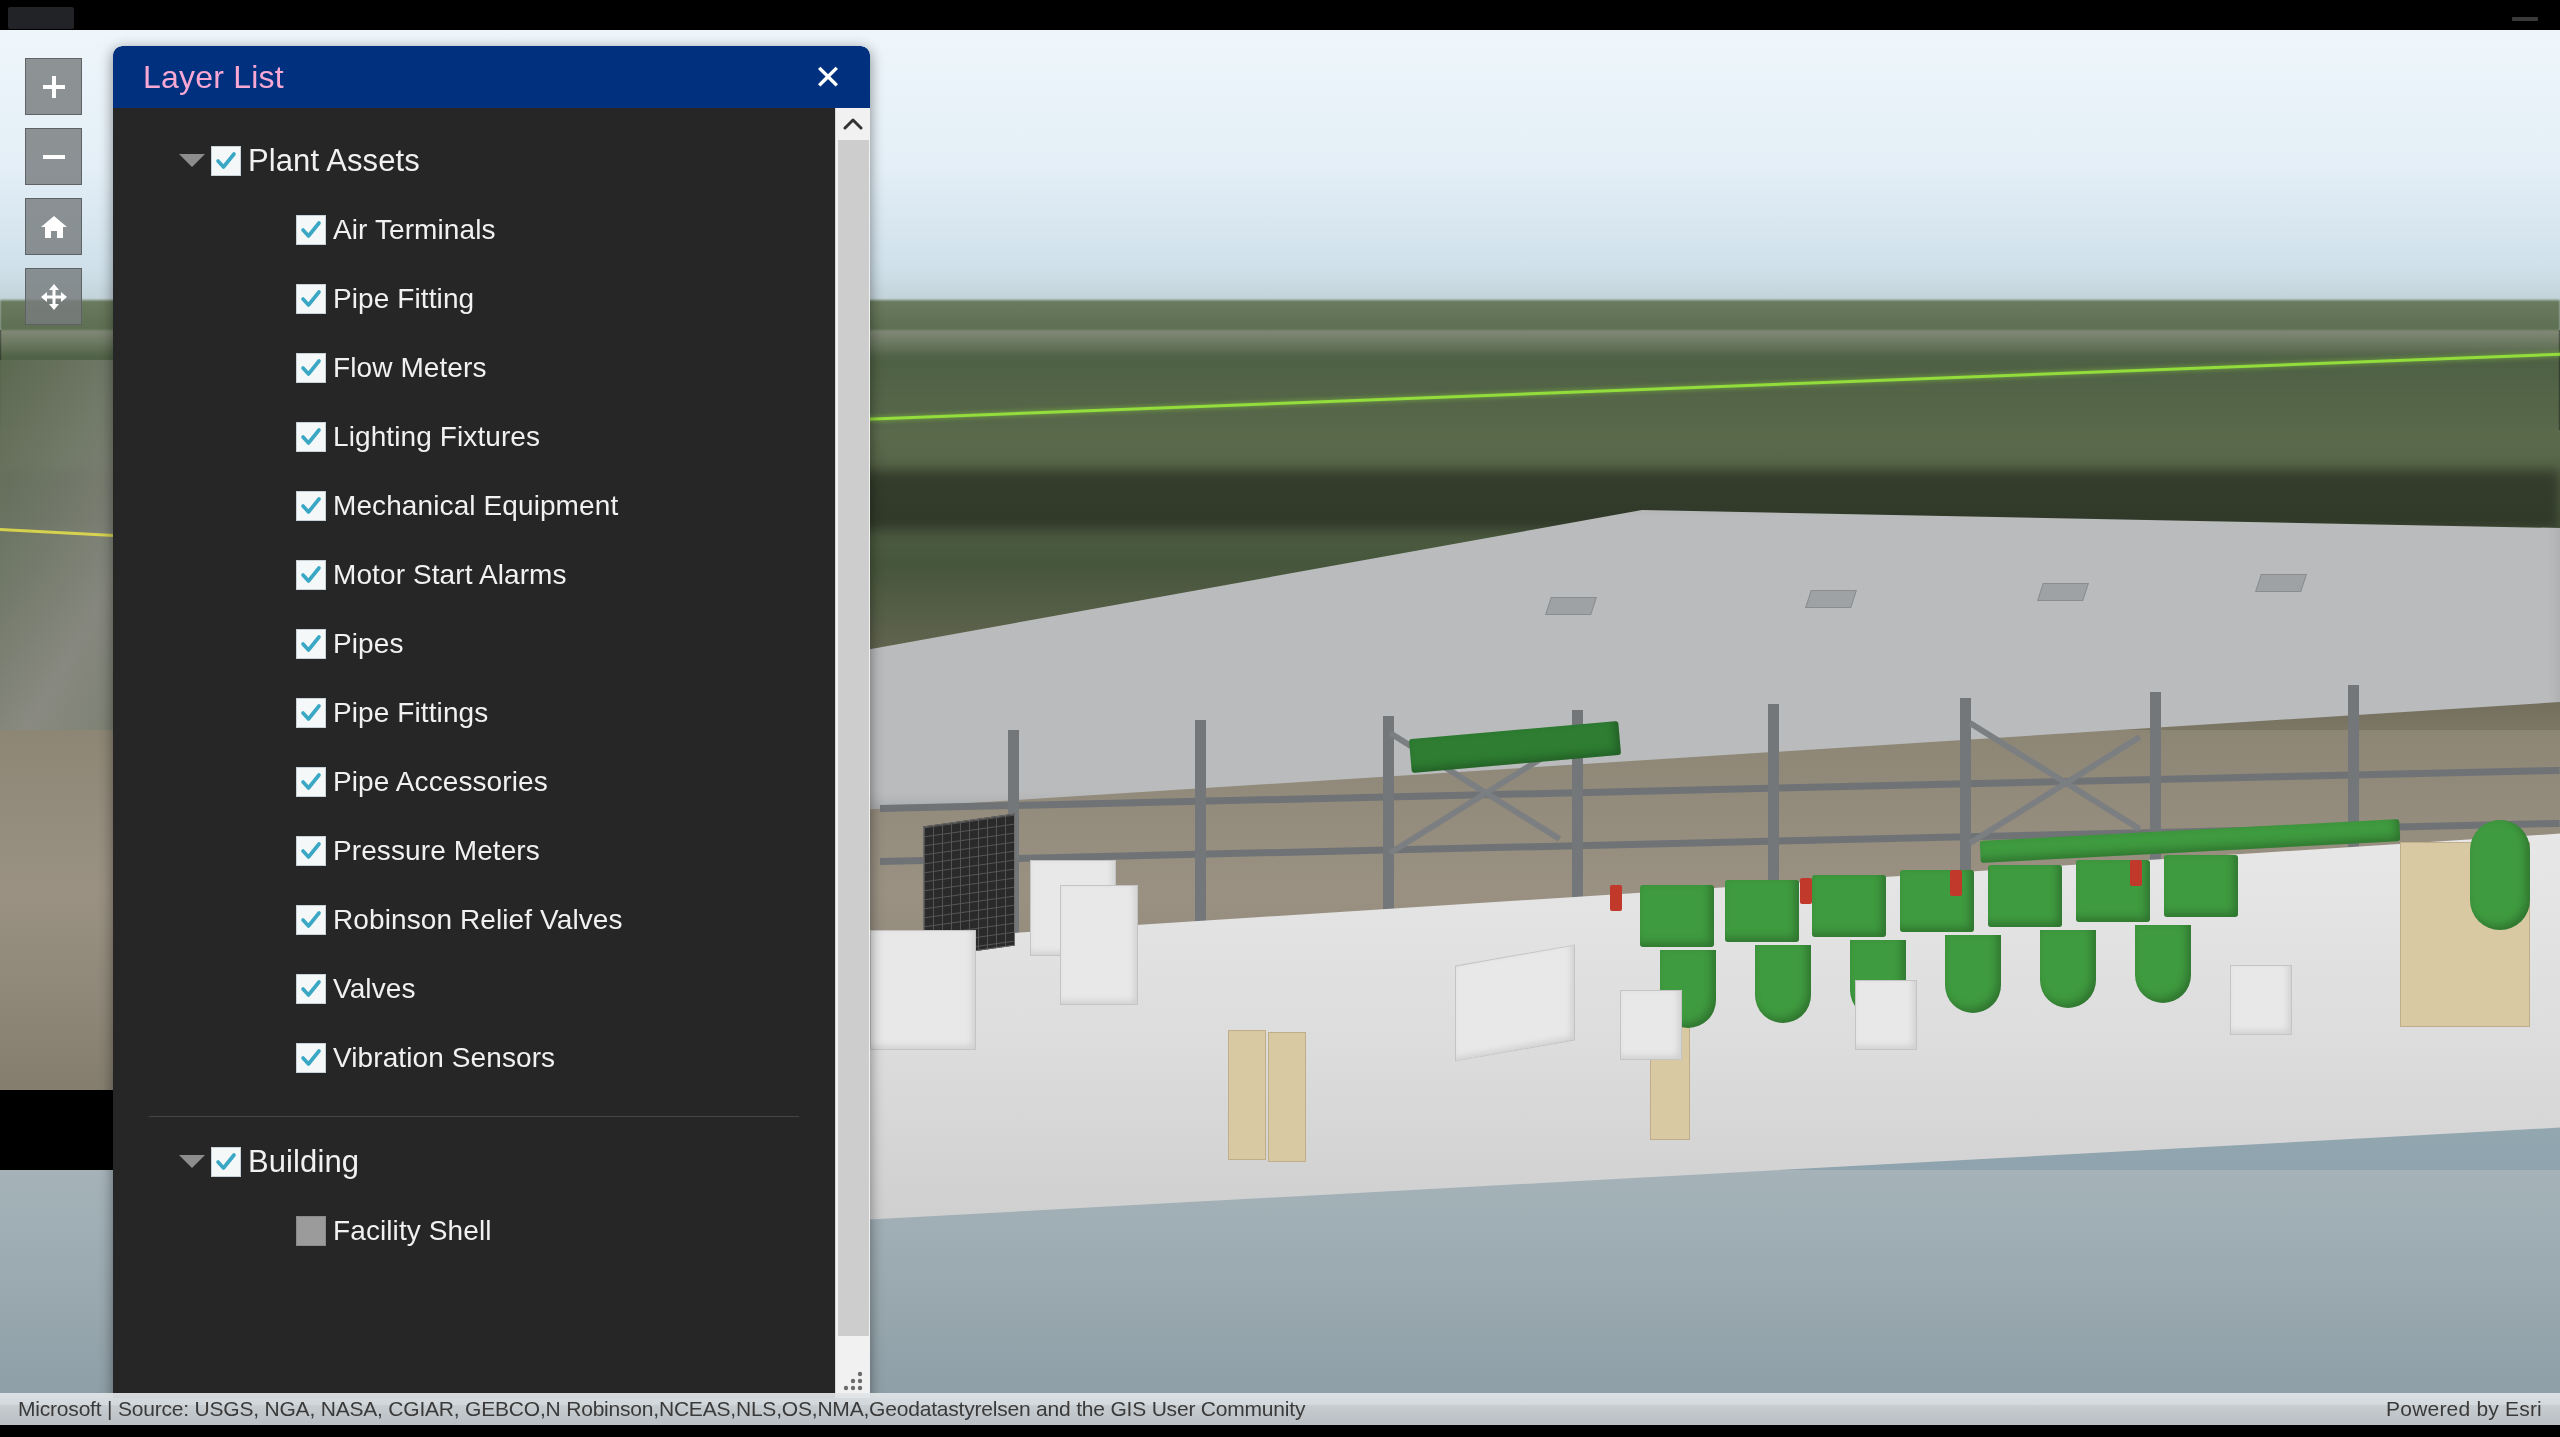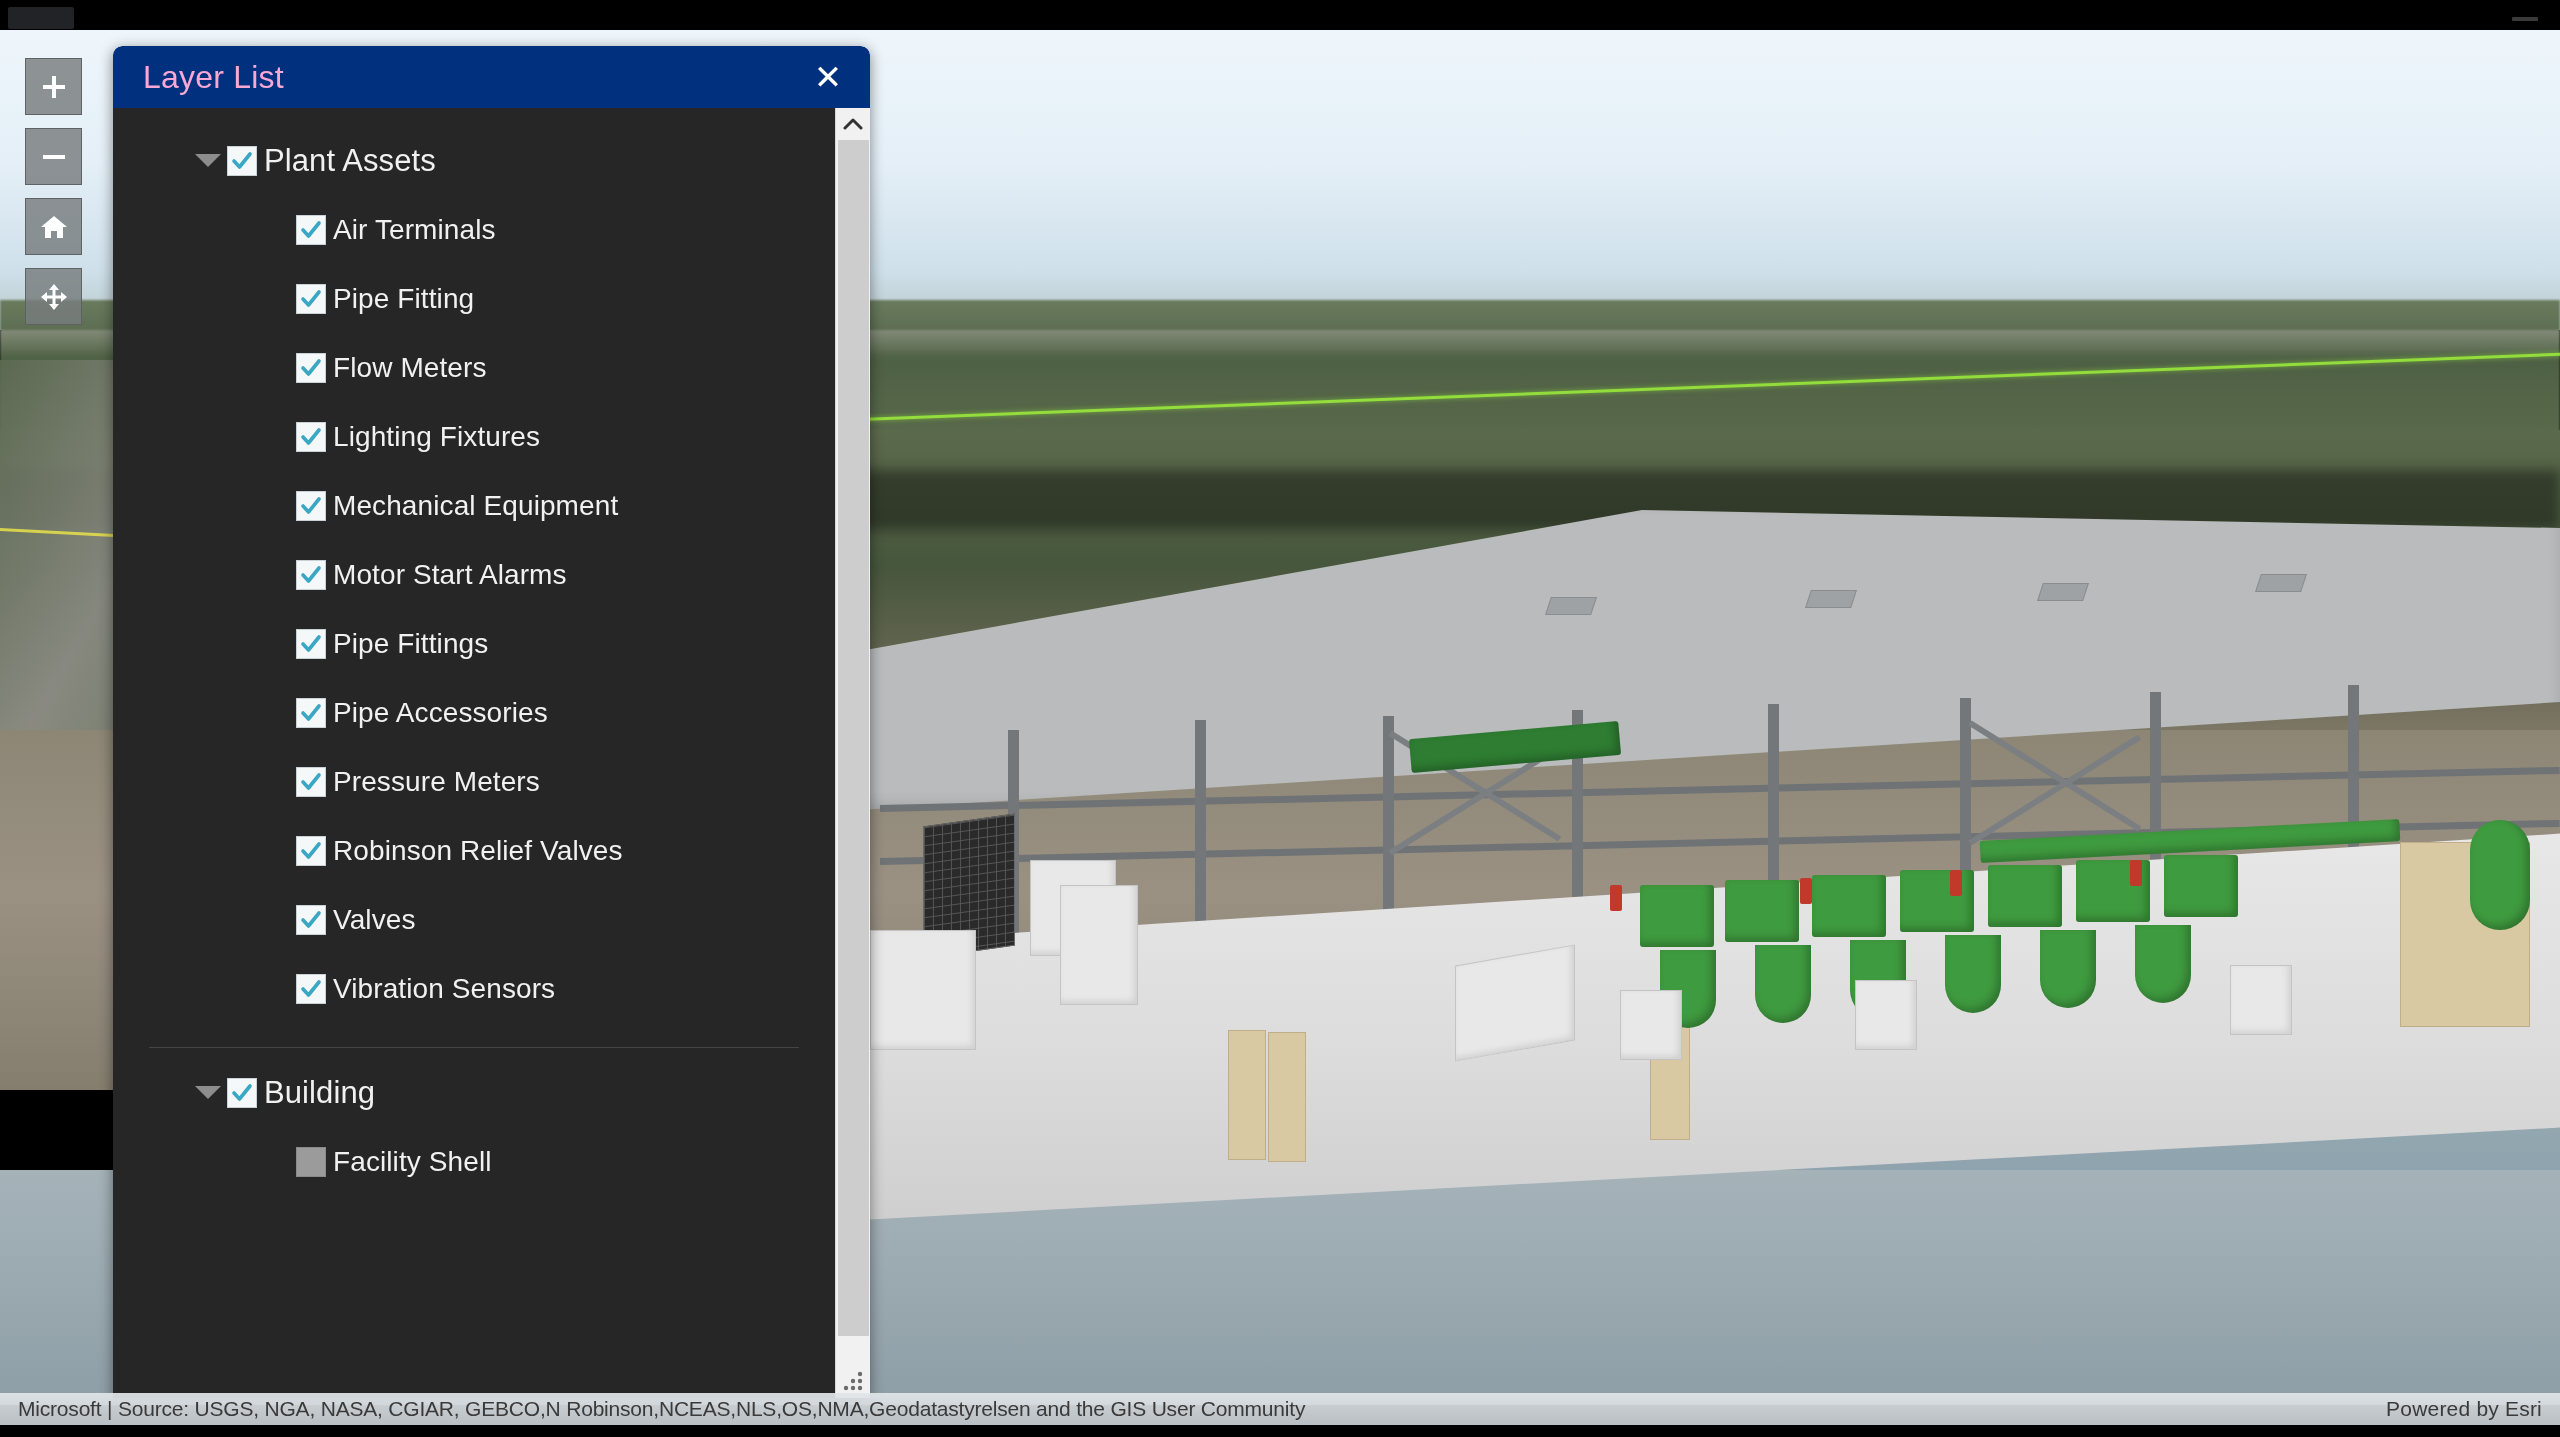--- a/index.html
+++ b/index.html
@@ -168,21 +168,21 @@
     flex:1 1 auto; overflow:hidden; position:relative;
     background:#262626; padding:0 0 0 0;
   }
   .layer-inner { padding:18px 0 0 0; }
 
   .layer-row {
     display:flex; align-items:center;
     height:69px; padding-left:22px; cursor:pointer;
   }
   .layer-row.child { padding-left:183px; height:69px; }
-  .layer-row.group { padding-left:80px; }
+  .layer-row.group { padding-left:64px; }
 
   .twisty {
     width:30px; height:30px; margin-right:4px; flex:0 0 auto;
     display:flex; align-items:center; justify-content:center;
   }
   .twisty i {
     display:block; width:0; height:0;
     border-left:13px solid transparent; border-right:13px solid transparent;
     border-top:13px solid #8d8d8d;
   }
@@ -417,20 +417,28 @@
                 </svg>
               </div>
               <span class="layer-label">Motor Start Alarms</span>
             </div>
             <div class="layer-row child">
               <div class="cbox">
                 <svg width="24" height="24" viewBox="0 0 24 24">
                   <path d="M4 12 L9.5 18 L20 5" stroke="#3aa7c4" stroke-width="3.6" fill="none" stroke-linecap="round" stroke-linejoin="round"></path>
                 </svg>
               </div>
+              <span class="layer-label">Pipes</span>
+            </div>
+            <div class="layer-row child">
+              <div class="cbox">
+                <svg width="24" height="24" viewBox="0 0 24 24">
+                  <path d="M4 12 L9.5 18 L20 5" stroke="#3aa7c4" stroke-width="3.6" fill="none" stroke-linecap="round" stroke-linejoin="round"></path>
+                </svg>
+              </div>
               <span class="layer-label">Pipe Fittings</span>
             </div>
             <div class="layer-row child">
               <div class="cbox">
                 <svg width="24" height="24" viewBox="0 0 24 24">
                   <path d="M4 12 L9.5 18 L20 5" stroke="#3aa7c4" stroke-width="3.6" fill="none" stroke-linecap="round" stroke-linejoin="round"></path>
                 </svg>
               </div>
               <span class="layer-label">Pipe Accessories</span>
             </div>

